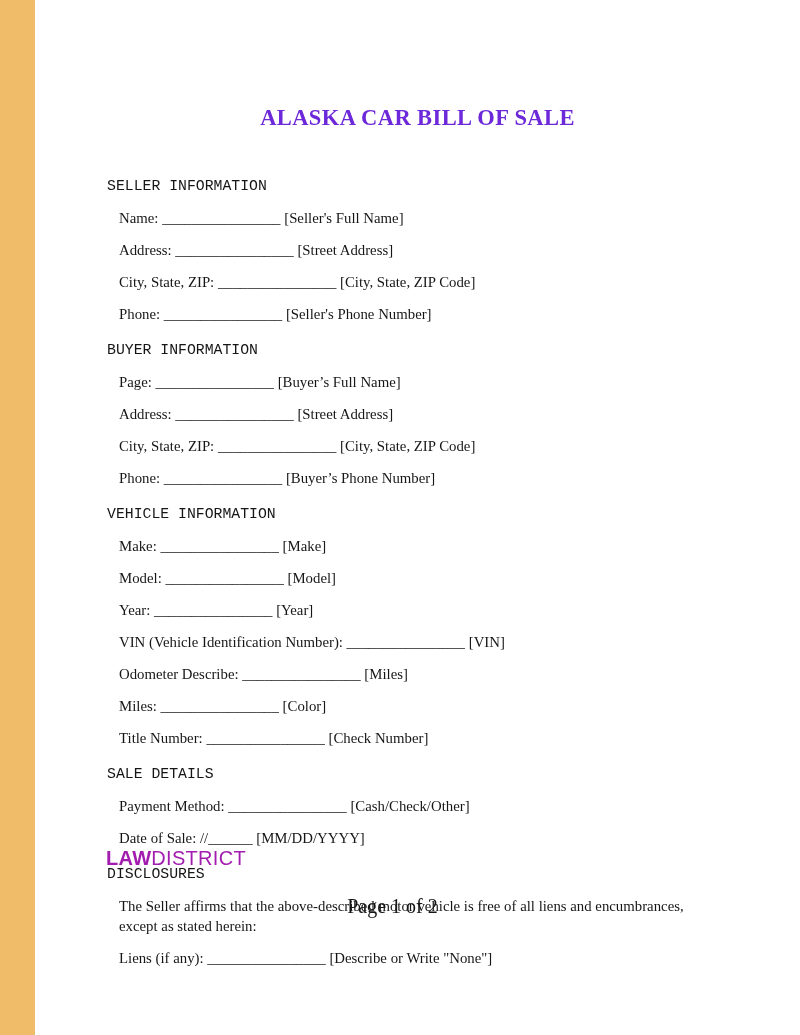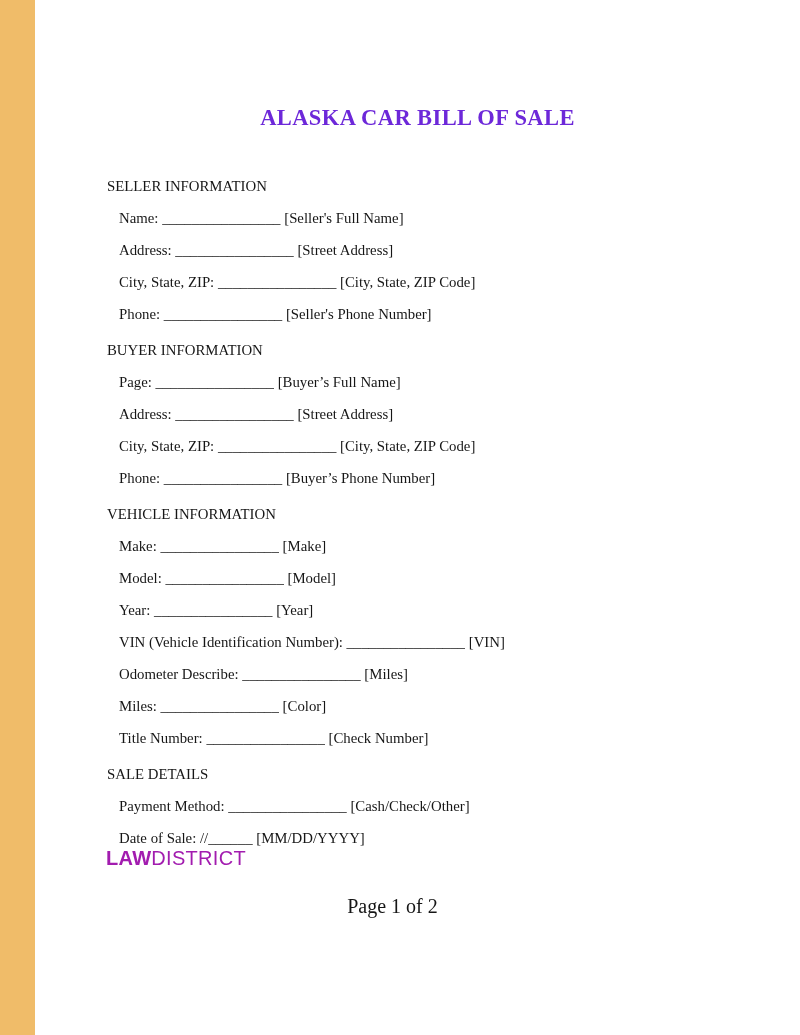--- a/index.html
+++ b/index.html
@@ -43,20 +43,21 @@
     line-height: 20px;
   }
   .intro {
     margin: 0 0 16px 0;
   }
   .section {
     margin: 0 0 16px 0;
   }
   .section-heading {
     margin: 0;
+    font-family: Liberation Mono, monospace;
   }
   .doc-line {
     margin: 12px;
     white-space: normal;
   }
   .logo {
     position: absolute;
     left: 106px;
     top: 846px;
     font-family: "Liberation Sans", "DejaVu Sans", sans-serif;
@@ -112,20 +113,25 @@
         <div class="doc-line">VIN (Vehicle Identification Number): ________________ [VIN]</div>
         <div class="doc-line">Odometer Describe: ________________ [Miles]</div>
         <div class="doc-line">Miles: ________________ [Color]</div>
         <div class="doc-line">Title Number: ________________ [Check Number]</div>
       </div>
       <div class="section">
         <div class="section-heading">SALE DETAILS</div>
         <div class="doc-line">Payment Method: ________________ [Cash/Check/Other]</div>
         <div class="doc-line">Date of Sale: //______ [MM/DD/YYYY]</div>
       </div>
+      <div class="section">
+        <div class="section-heading">DISCLOSURES</div>
+        <div class="doc-line">The Seller affirms that the above-described motor vehicle is free of all liens and encumbrances, except as stated herein:</div>
+        <div class="doc-line">Liens (if any): ________________ [Describe or Write "None"]</div>
+      </div>
     </div>
 </div>
 
 <div class="logo" style="color: #a21caf;">
   <span class="logo-bold">LAW</span><span class="logo-regular">DISTRICT</span>
 </div>
 
 <div class="footer">Page 1 of 2</div>
 
 </body></html>

